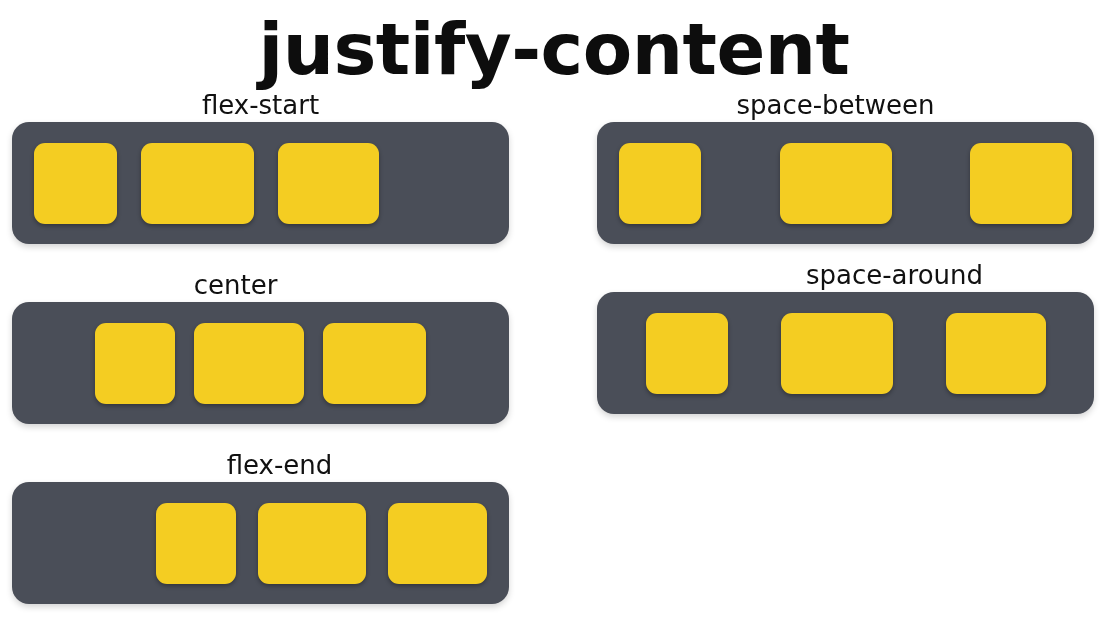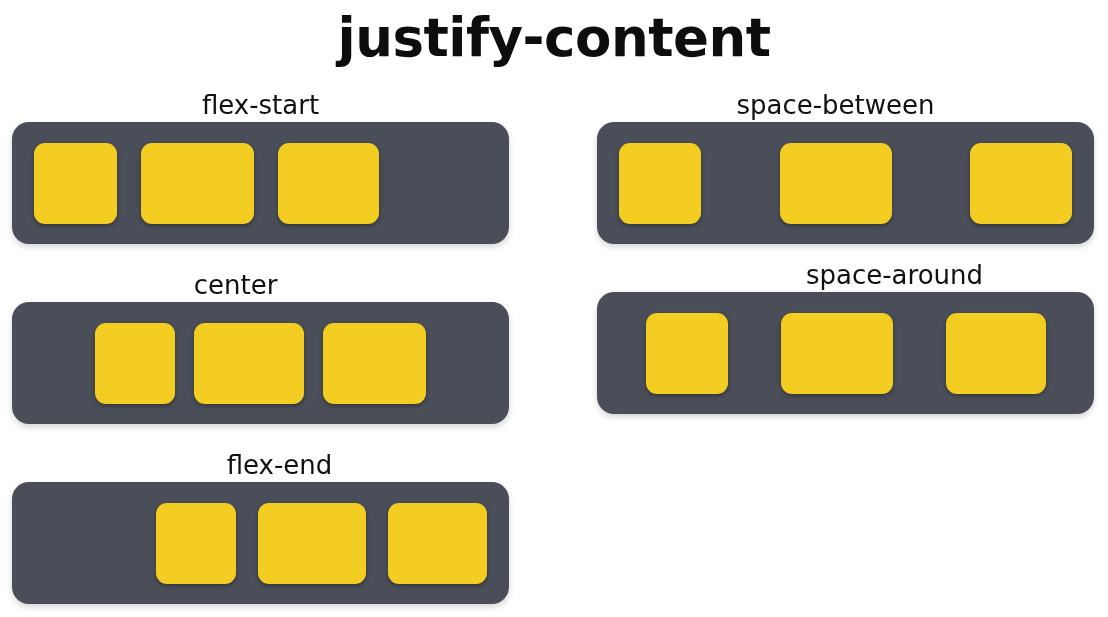--- a/index.html
+++ b/index.html
@@ -17,21 +17,21 @@
     -webkit-font-smoothing: antialiased;
   }
 
   
   #page-title {
     position: absolute;
     top: 8px;
     left: 0;
     width: 1108px;
     text-align: center;
-    font-size: 53px;
+    font-size: 72px;
     font-weight: 700;
     letter-spacing: -0.5px;
     color: #0d0d0d;
     line-height: 1.15;
   }
 
   
   .example {
     position: absolute;
   }

